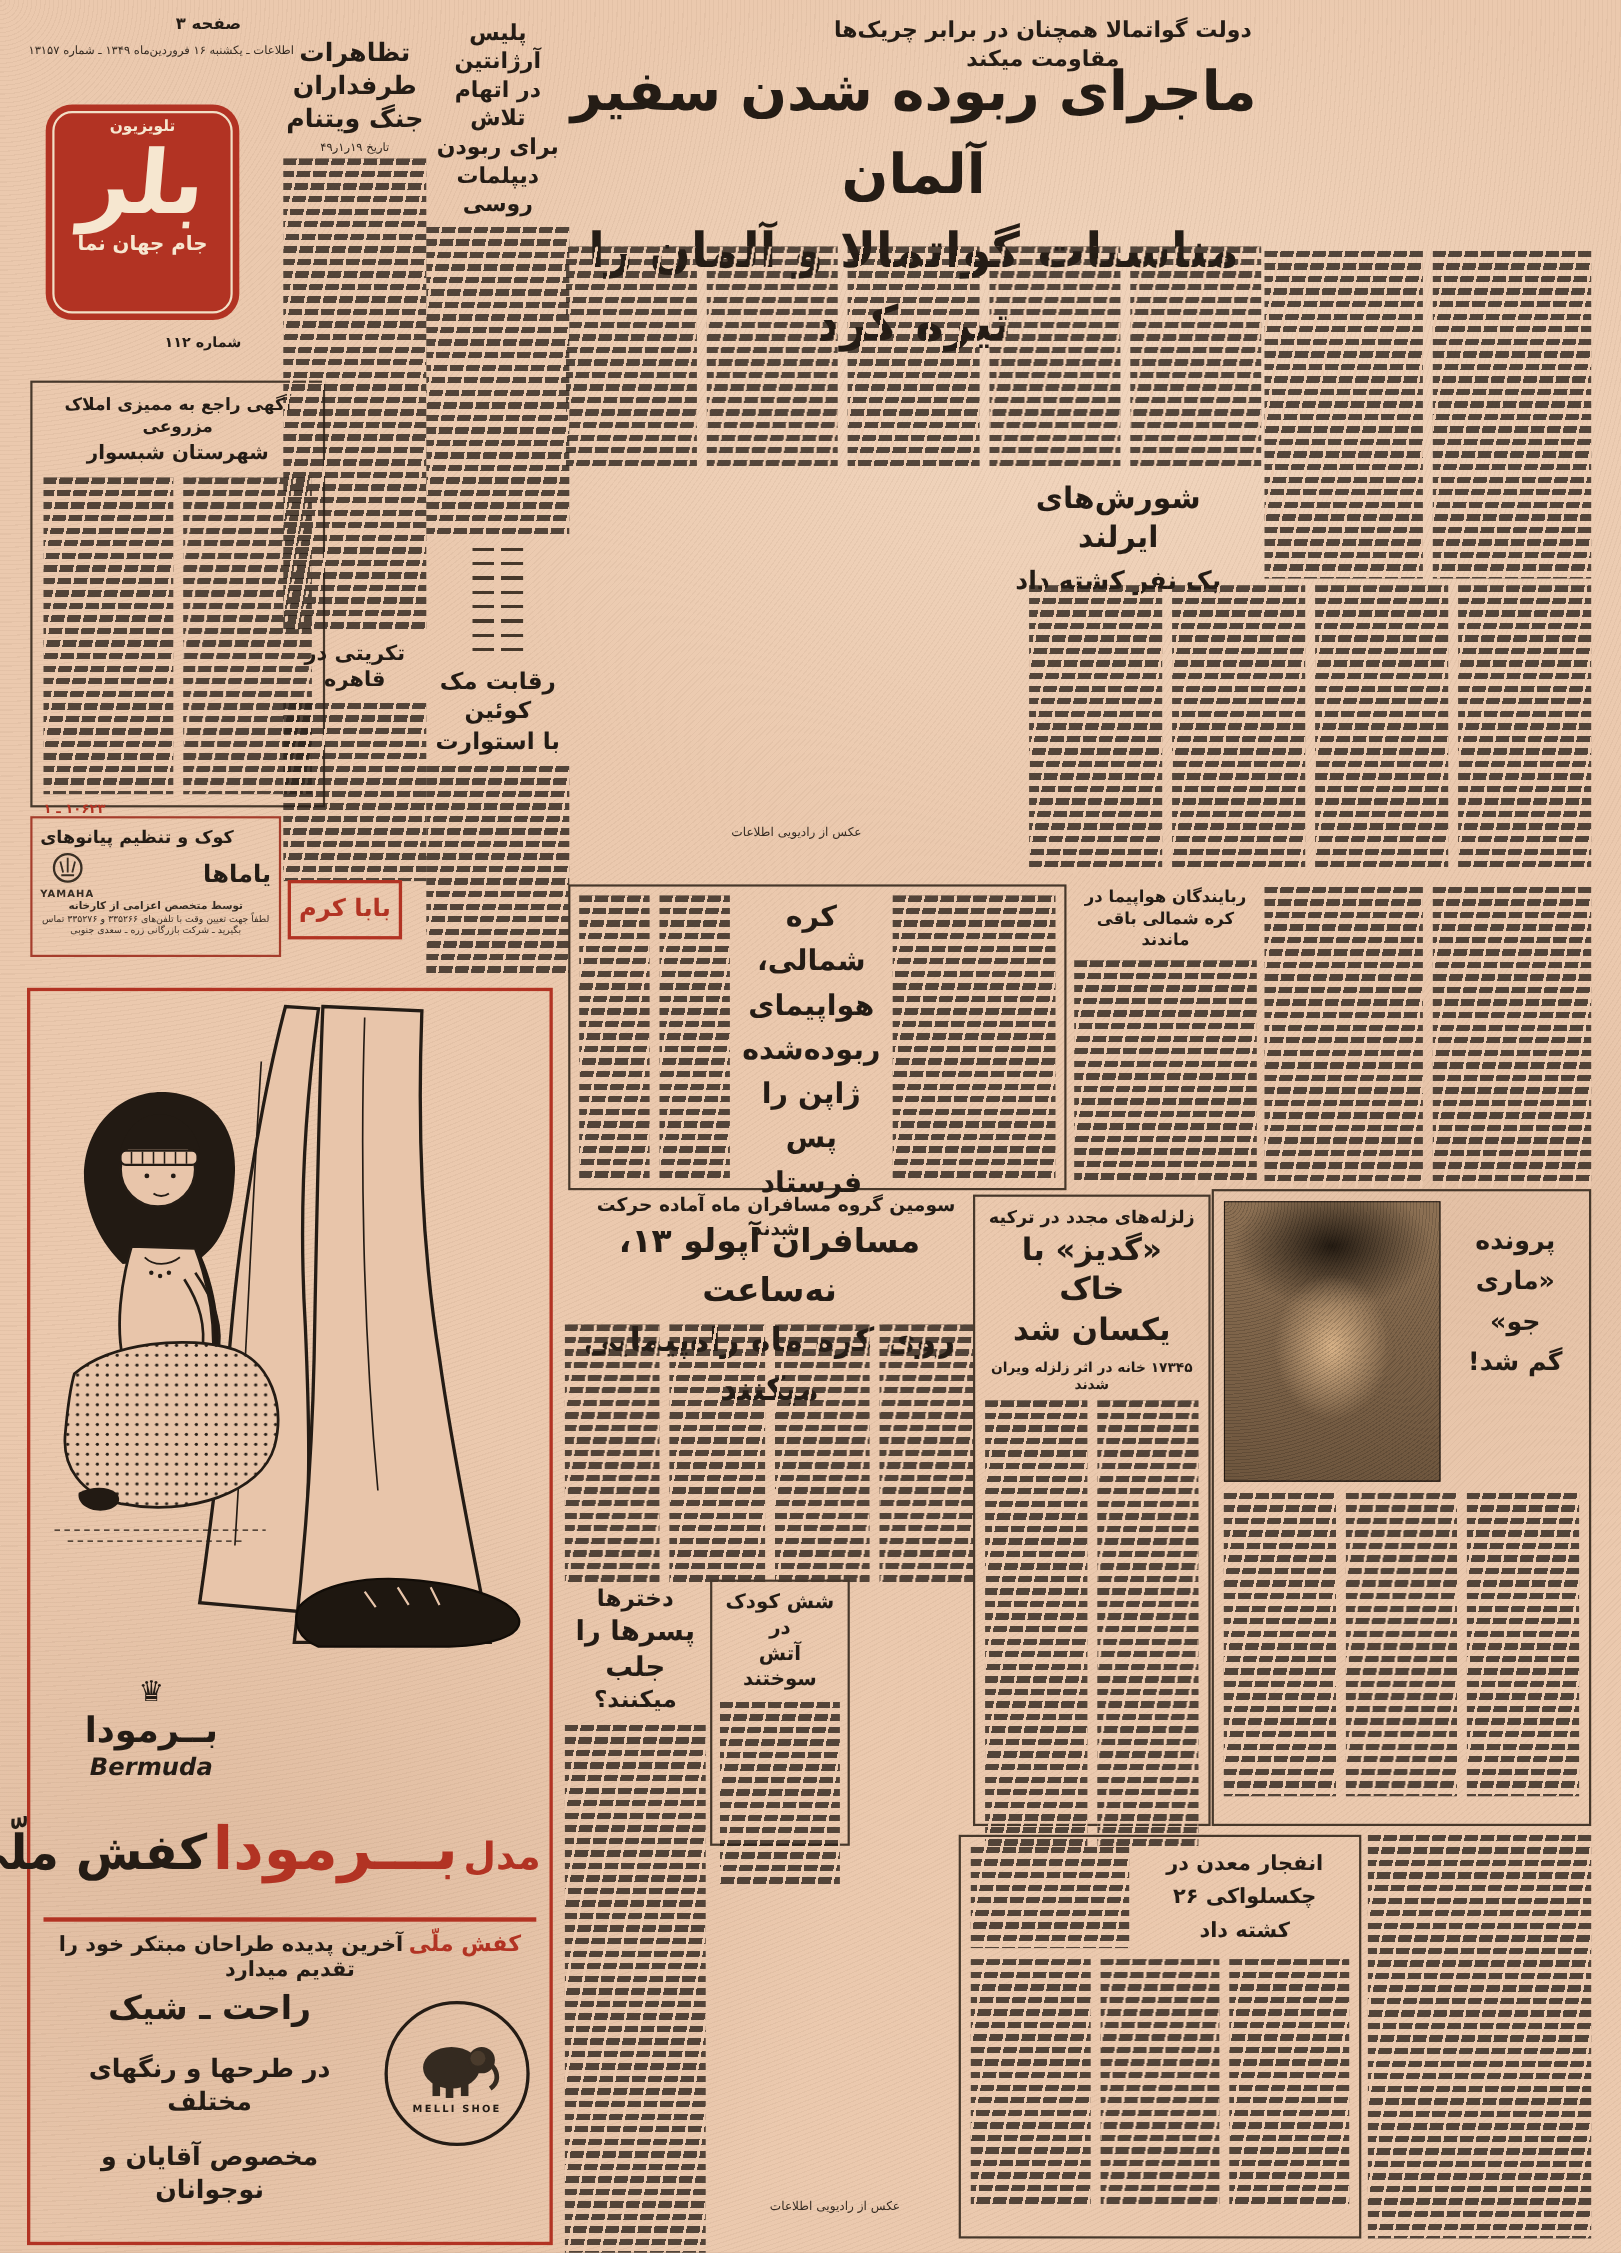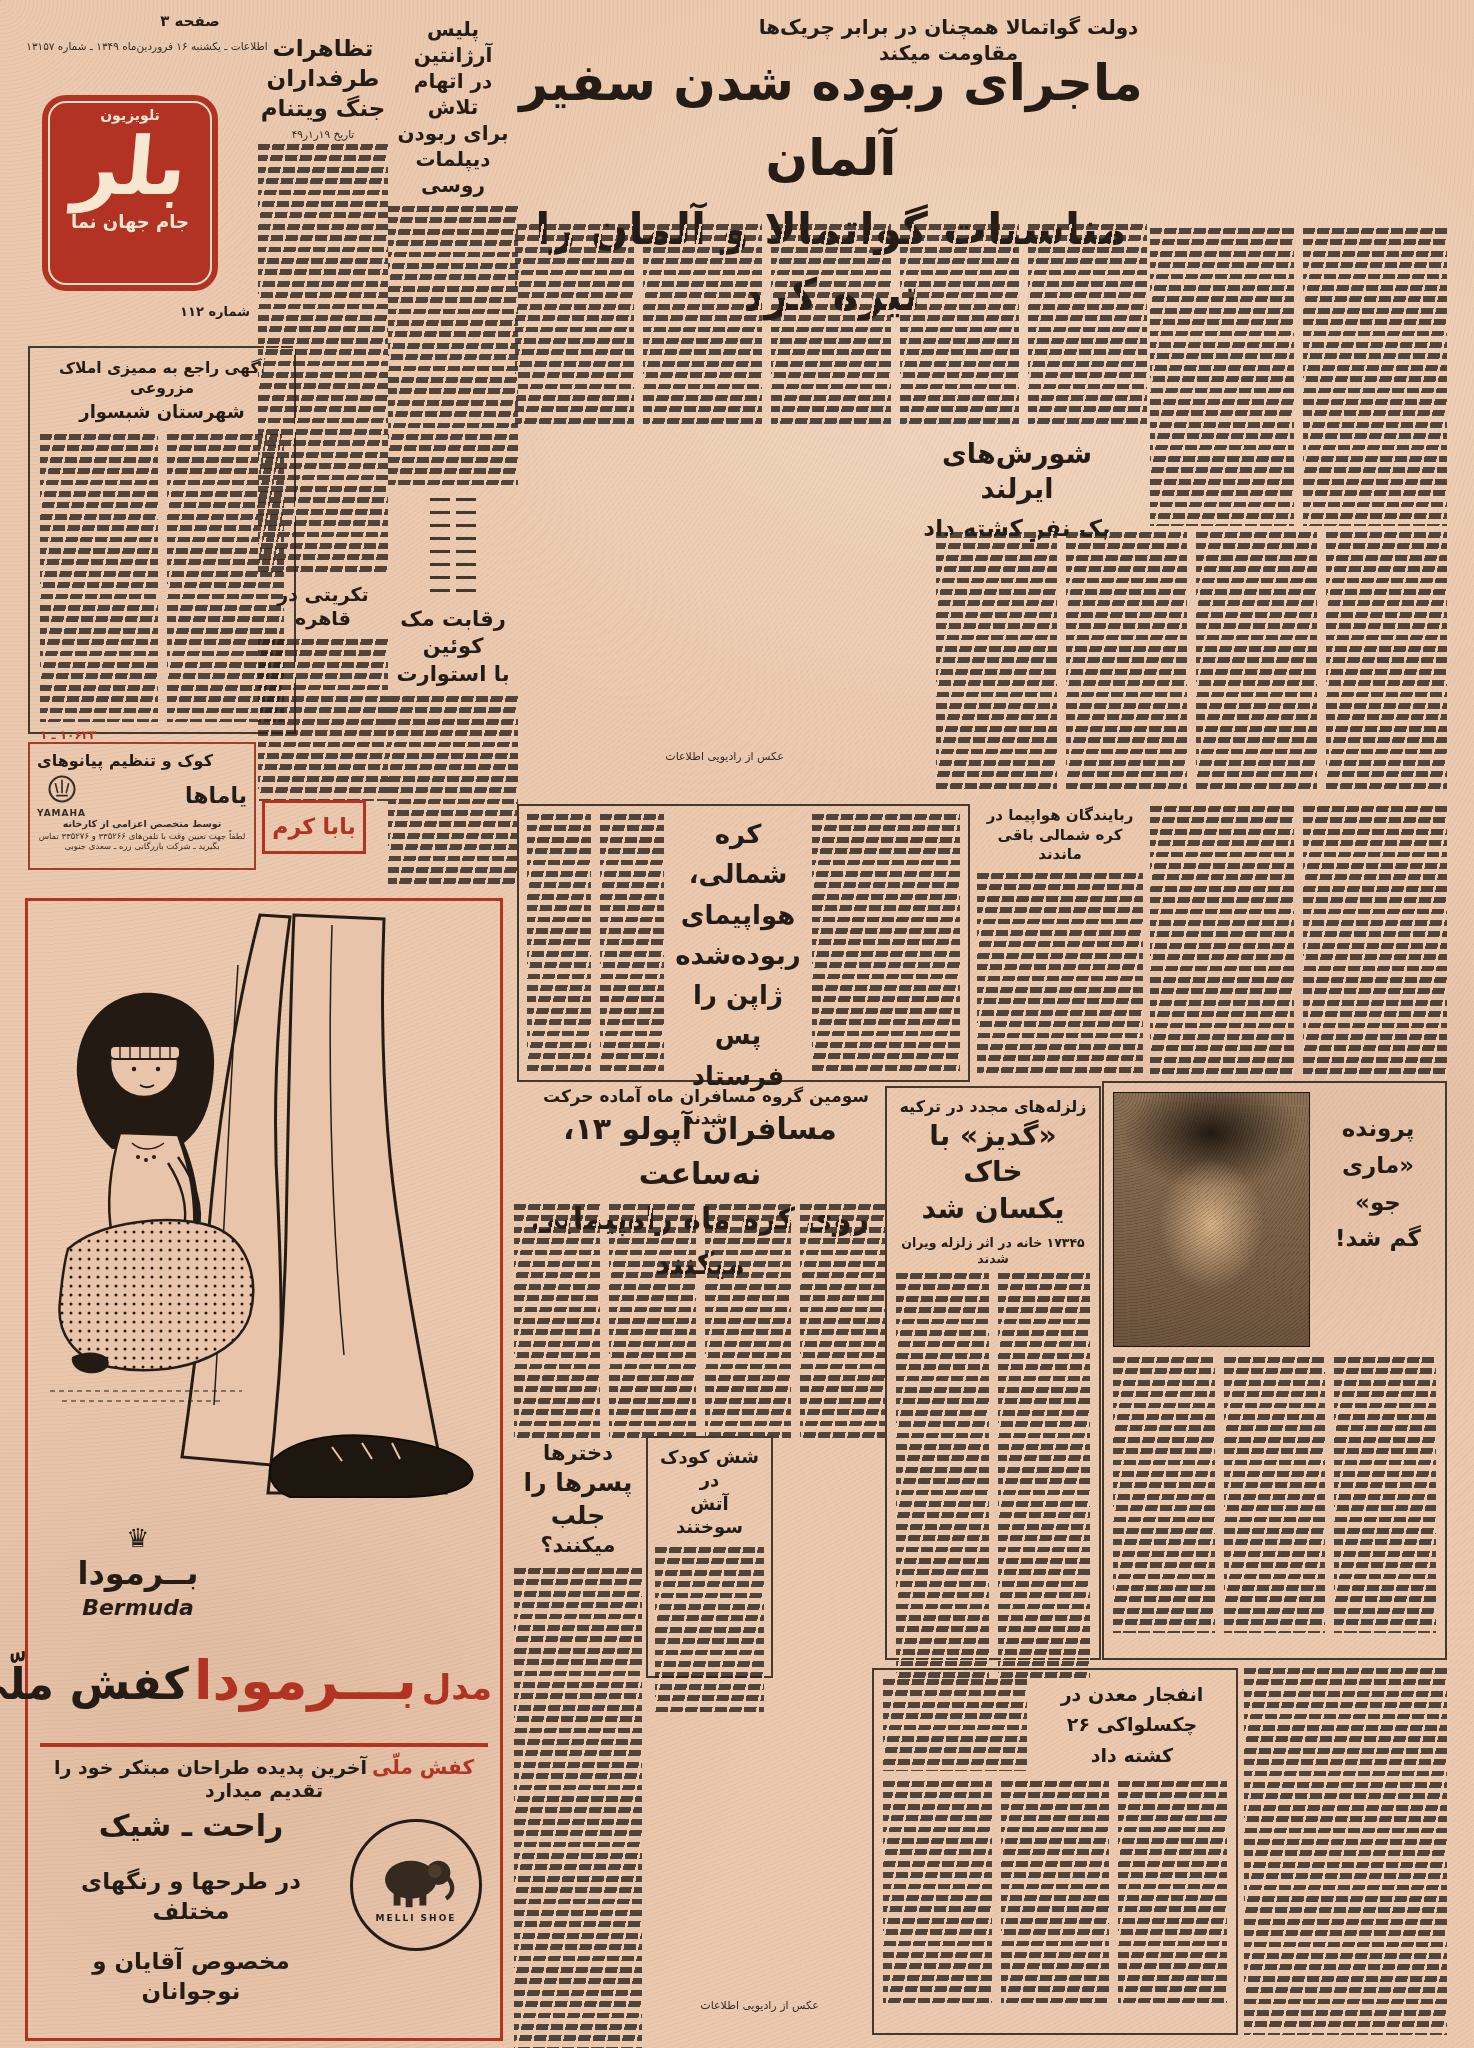--- a/index.html
+++ b/index.html
@@ -74,21 +74,21 @@
   </div>
 
   <div class="abs logo" style="left:42px;top:95px;width:176px;height:196px">
     <div class="logo-inner">
       <div style="font-size:14px;font-weight:700;padding-top:4px">تلویزیون</div>
       <div style="font-size:80px;font-weight:700;line-height:1.1;transform:skewX(-5deg)">بلر</div>
       <div style="font-size:18px;font-weight:700;padding-bottom:8px">جام جهان نما</div>
     </div>
   </div>
 
-  <div class="abs hl" style="left:150px;top:304px;width:100px;font-size:13px;text-align:right">شماره ۱۱۲</div>
+  <div class="abs hl" style="left:150px;top:304px;width:100px;font-size:13px;text-align:left">شماره ۱۱۲</div>
 
   <div class="abs box" style="left:28px;top:346px;width:268px;height:388px;padding:10px">
     <div class="hl c" style="font-size:15.5px">آگهی راجع به ممیزی املاک مزروعی</div>
     <div class="hl c" style="font-size:18px;margin-top:2px">شهرستان شبسوار</div>
     <div class="cols" style="height:288px;margin-top:10px">
       <div class="ftxt"></div>
       <div class="ftxt"></div>
     </div>
     <div style="font-size:12px;font-weight:700;color:var(--red);text-align:left;margin-top:6px">۱۰۶۲۳ ـ ۱</div>
   </div>

